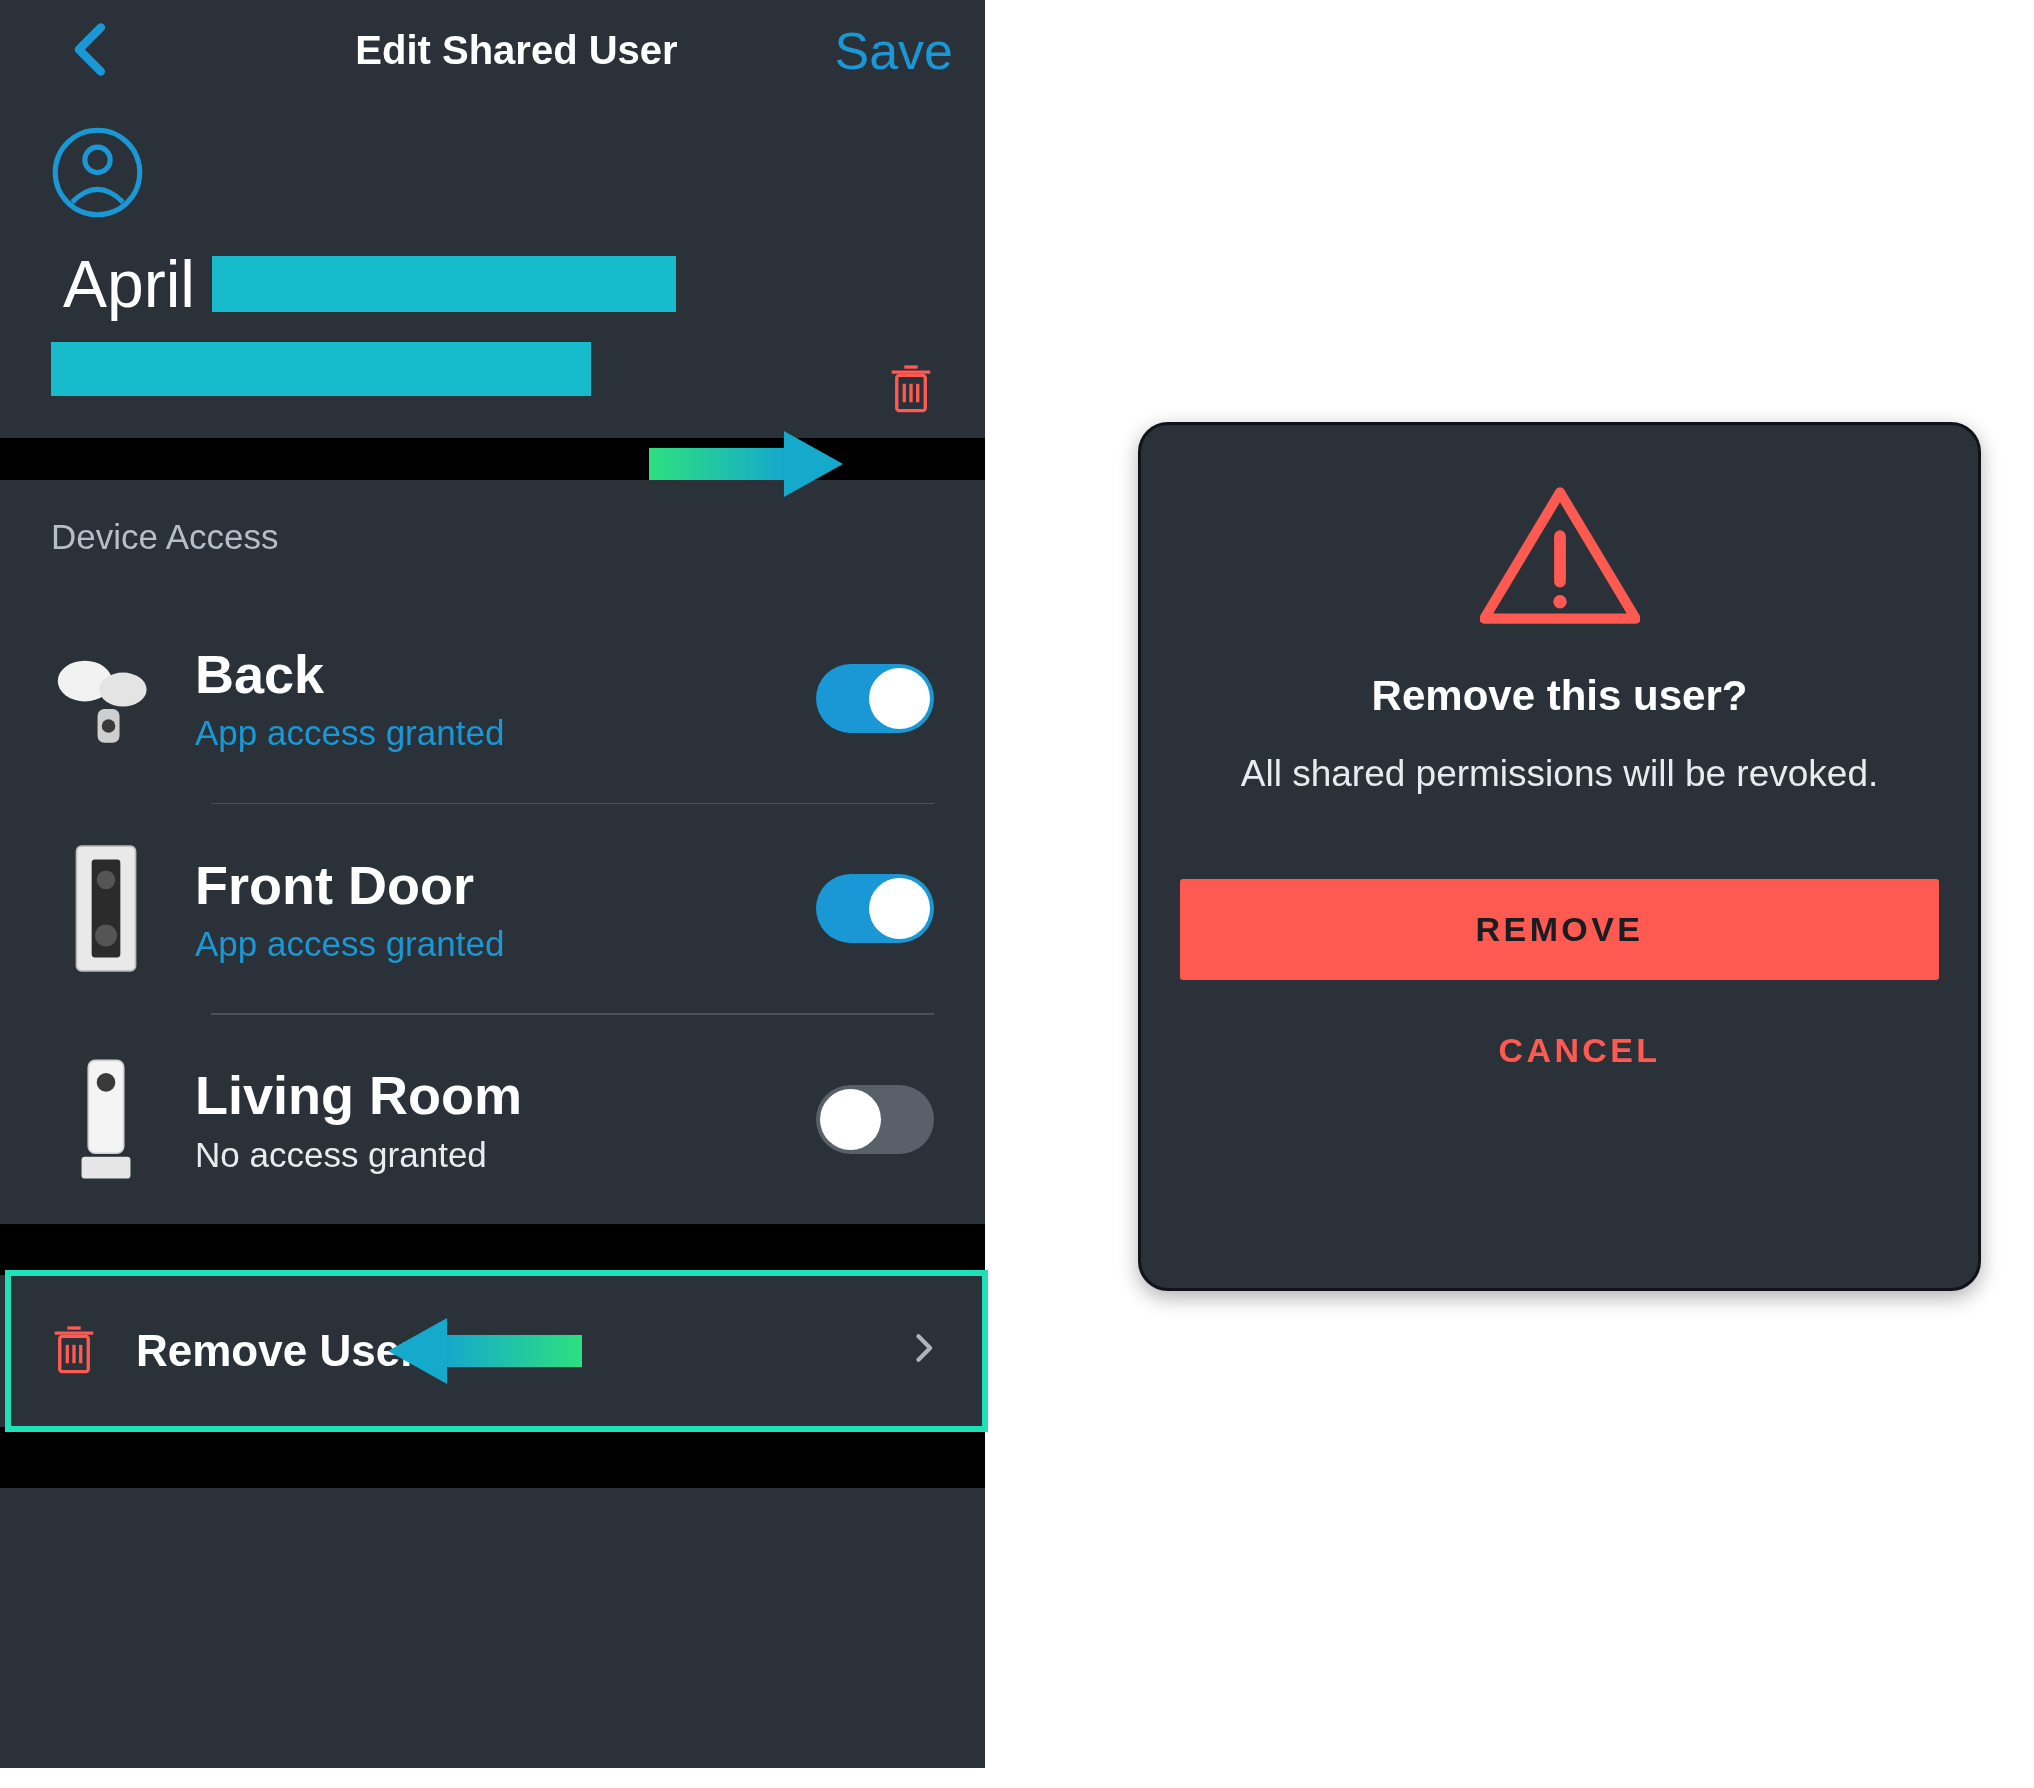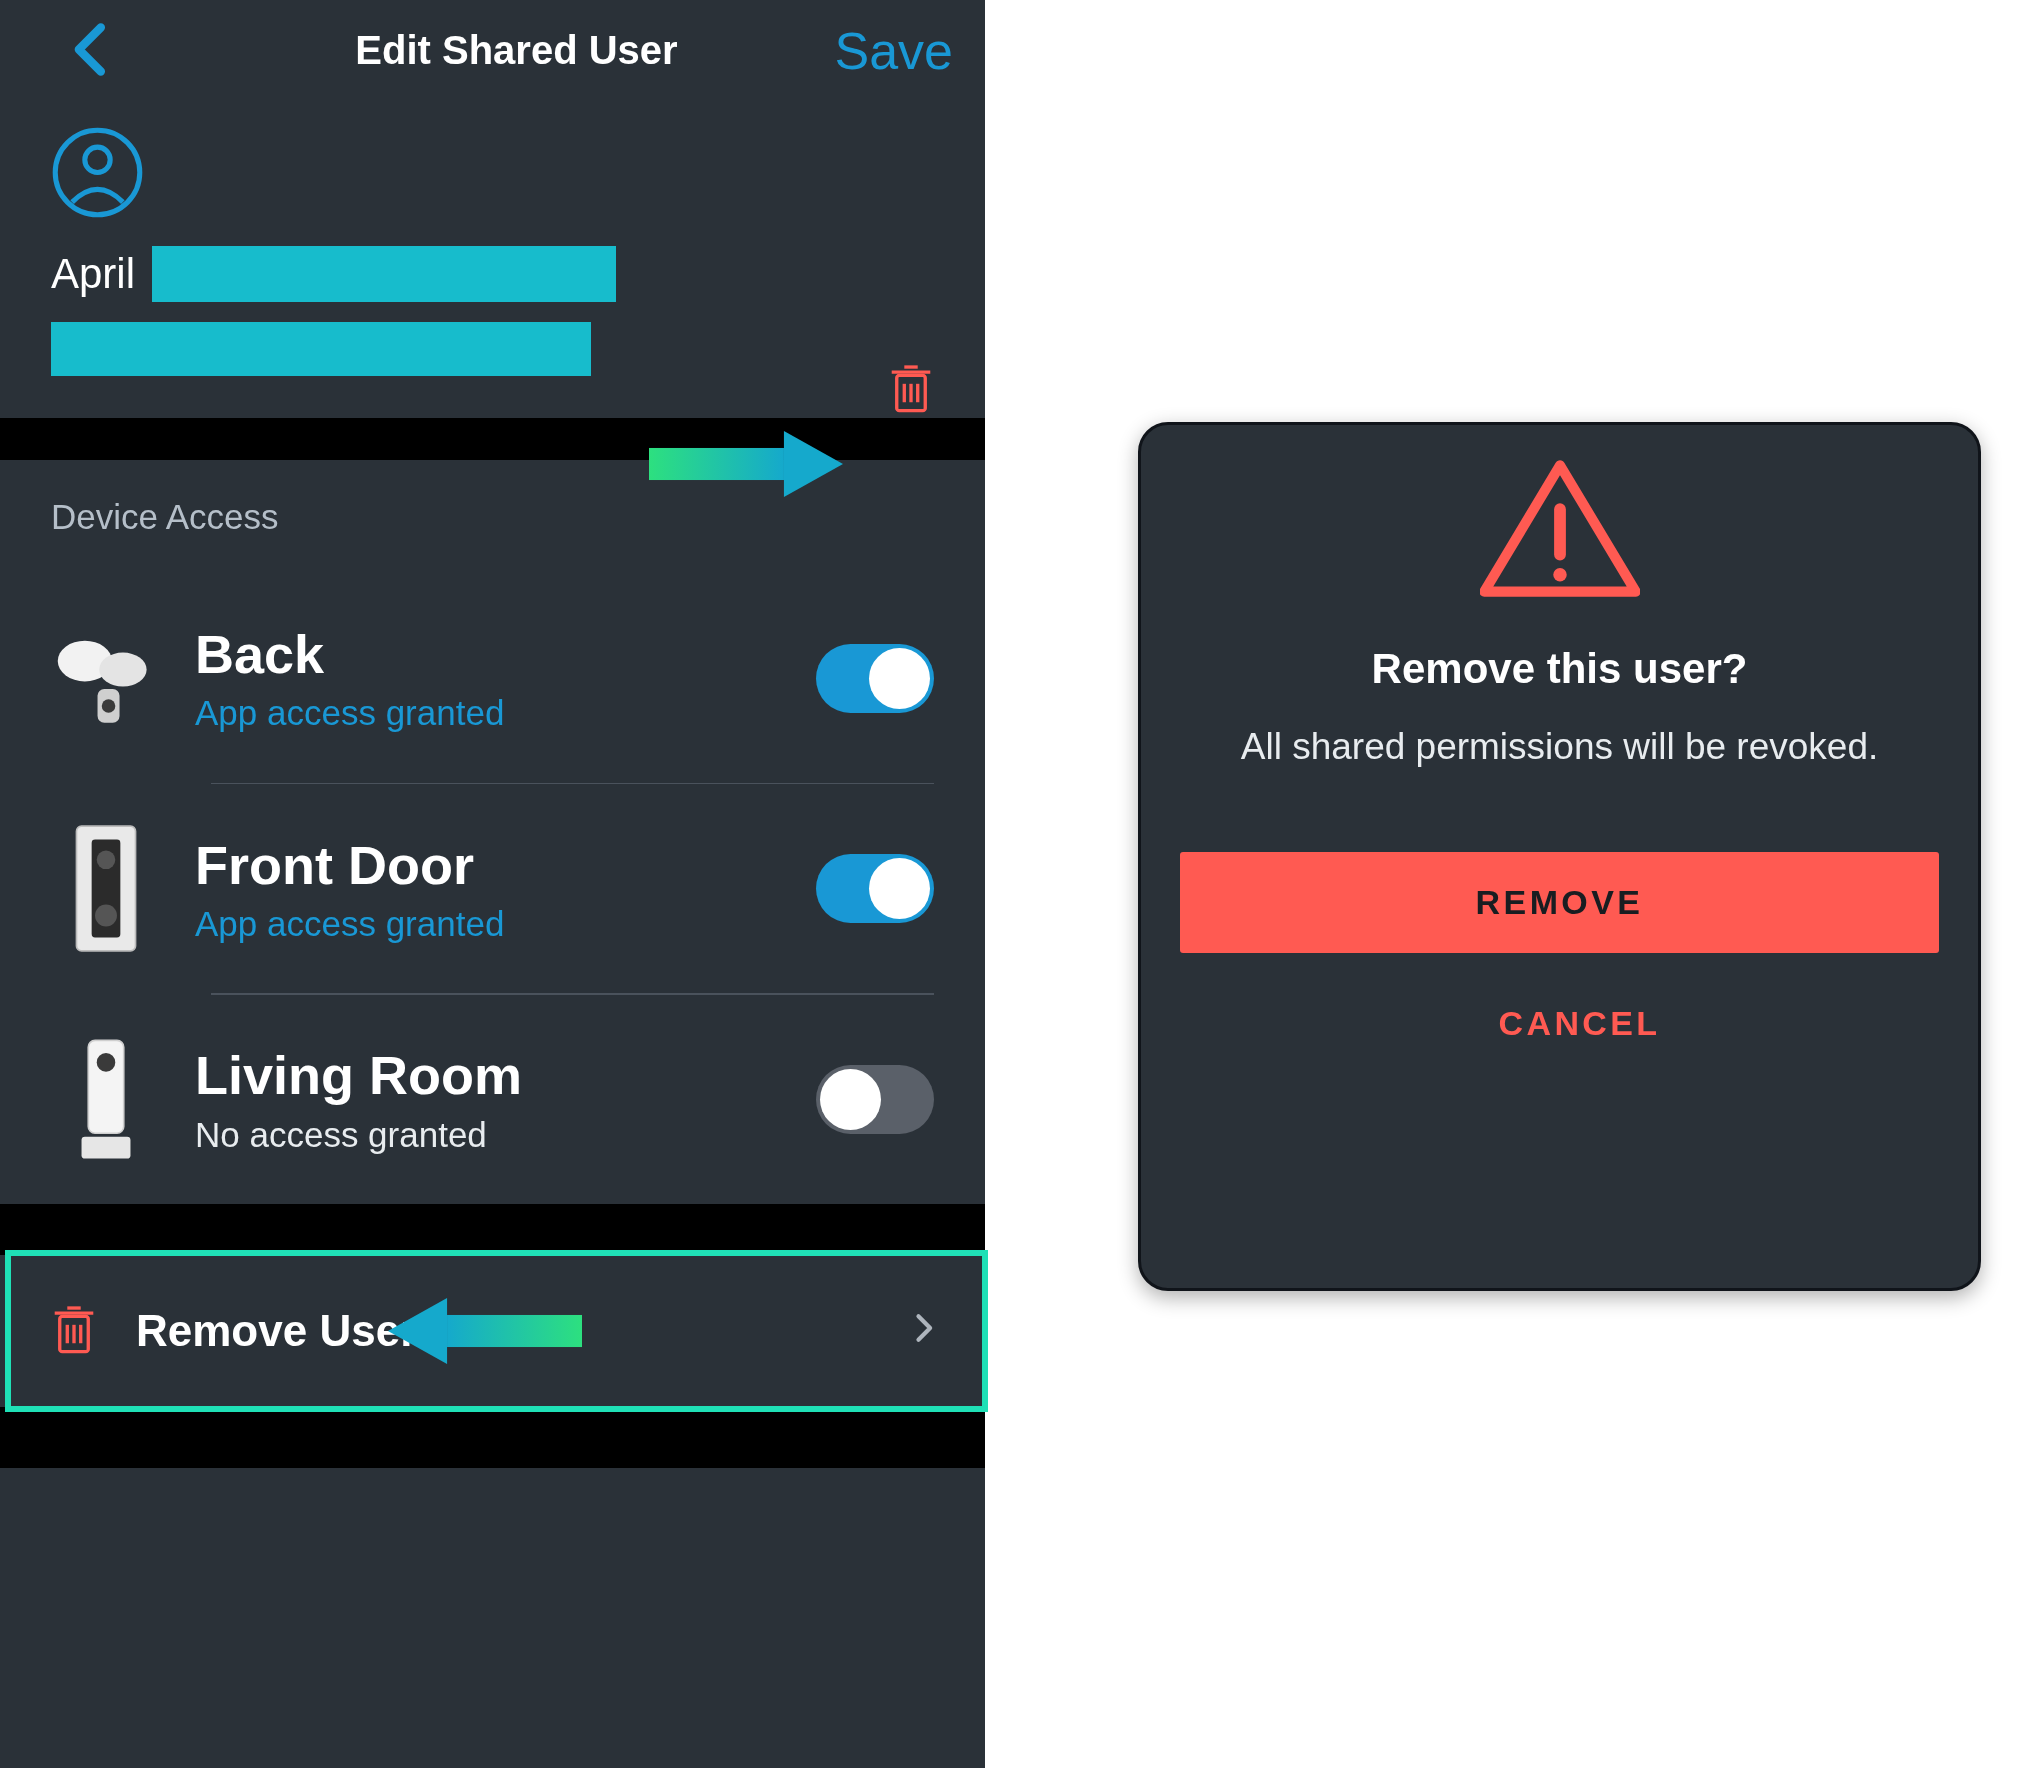--- a/index.html
+++ b/index.html
@@ -64,24 +64,25 @@
   }
   .avatar-circle {
     display: inline-block;
   }
   .user-name-row {
     margin-top: 23.6px;
     display: flex;
     align-items: center;
   }
   .user-name {
-    font-size: 42px;
+    font-size: 66px;
     font-weight: 500;
     color: #ffffff;
     margin-right: 17px;
+    margin-left: 12px;
   }
   .redact1 {
     width: 464px;
     height: 56px;
     background: #17bccc;
   }
   .redact2 {
     margin-top: 20px;
     width: 540px;
     height: 54px;
@@ -242,21 +243,21 @@
     top: 422px;
     width: 843px;
     height: 869px;
     background: #2a3138;
     border-radius: 30px;
     border: 3.4px solid #10141a;
     box-shadow: 0 6.7px 20px rgba(0,0,0,0.3);
     display: flex;
     flex-direction: column;
     align-items: center;
-    padding: 32px 42px 34px 42px;
+    padding: 59px 42px 34px 42px;
     box-sizing: border-box;
   }
   .dialog-title {
     margin-top: 42px;
     font-size: 42px;
     font-weight: 600;
     color: #ffffff;
   }
   .dialog-subtext {
     margin-top: 33px;

